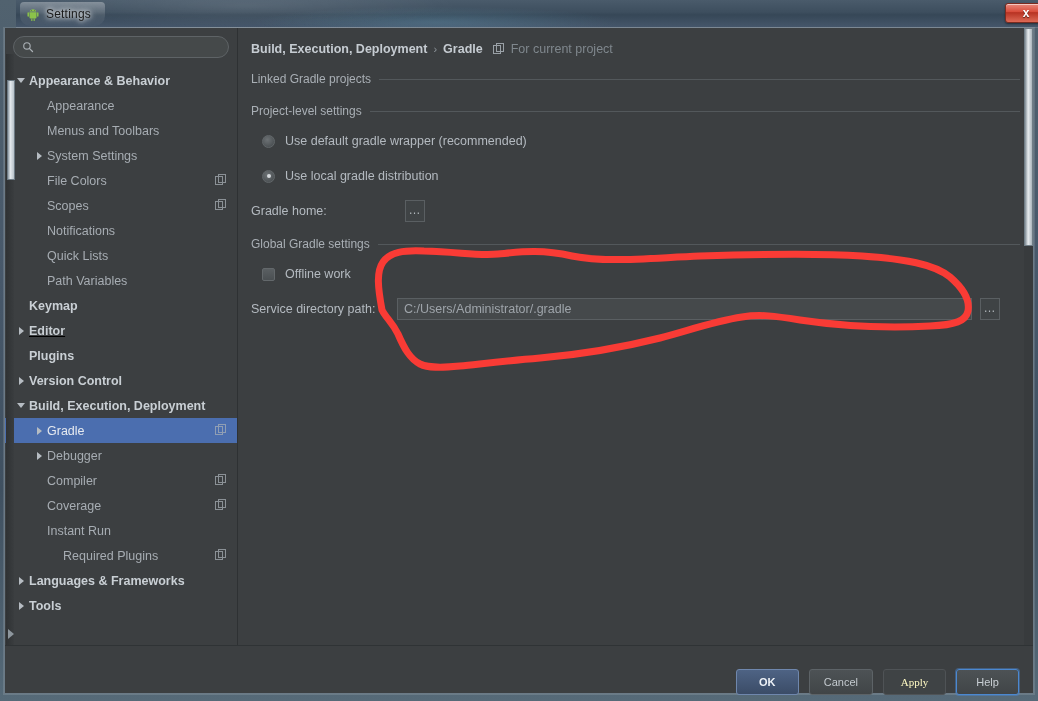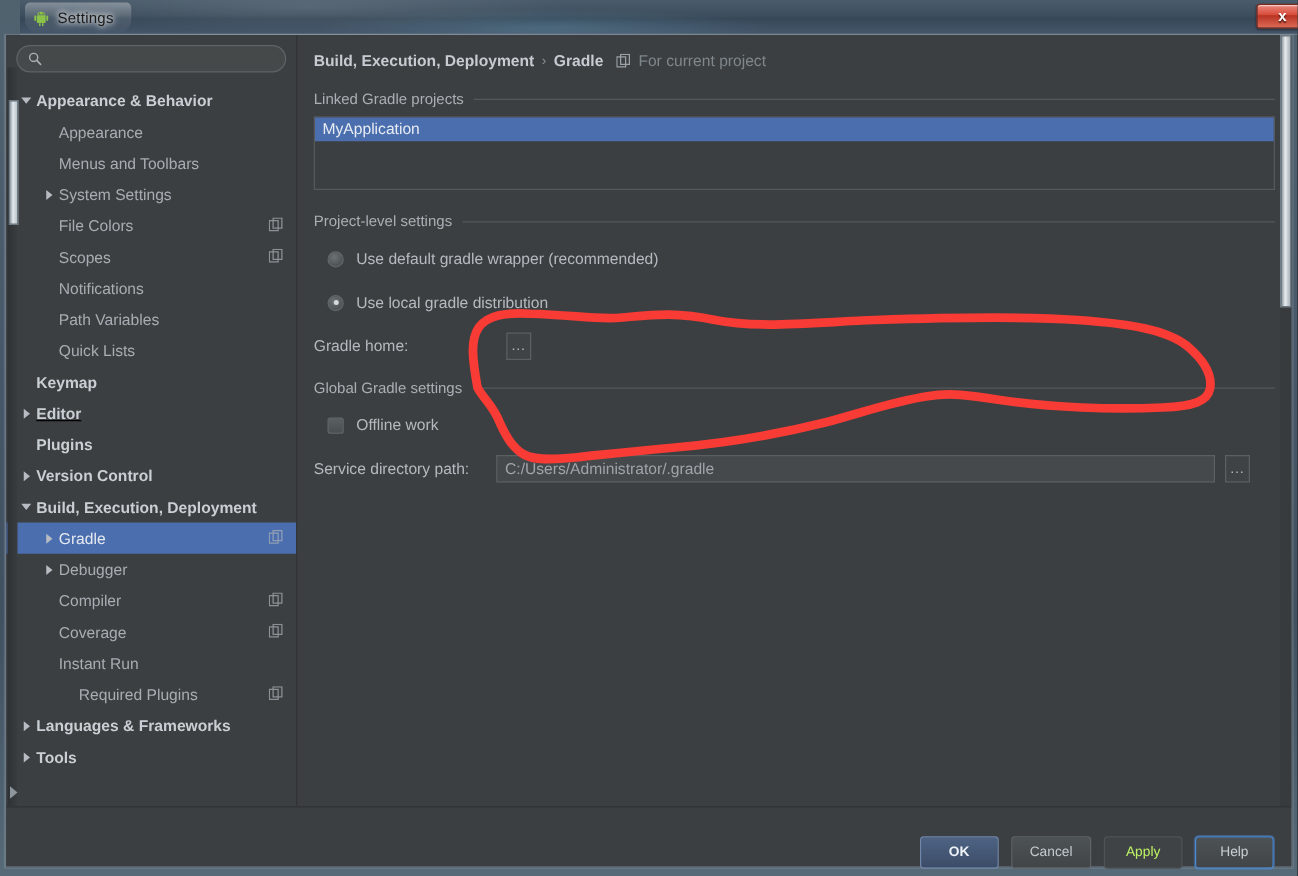--- a/index.html
+++ b/index.html
@@ -193,21 +193,21 @@
   }
   .btn.default {
     background: linear-gradient(180deg,#4e6384,#3b4c67);
     border: 1px solid #6f87ad; color: #eef2f7; font-weight: bold;
   }
   .btn.normal {
     background: linear-gradient(180deg,#4d5255,#414547);
     border: 1px solid #5d6367; color: #c3c9ce;
   }
   .btn.disabled {
-    background: #3f4345; border: 1px solid #4f5356; color: #bef264;
+    background: #3f4345; border: 1px solid #4f5356; color: #fef9c3; font-family: Liberation Serif, serif;
   }
   .btn.focus {
     background: linear-gradient(180deg,#4d5255,#414547);
     border: 1px solid #4b88d0; color: #c9cfd4;
     box-shadow: 0 0 0 1px rgba(75,136,208,.45);
   }
 
   
   #annotation {
     position: absolute; left: 0; top: 0; width: 1038px; height: 701px;
@@ -282,25 +282,25 @@
                 <rect x="0.5" y="2.5" width="7" height="8" fill="none" stroke="#aab1b7"></rect>
                 <rect x="3.5" y="0.5" width="7" height="8" fill="none" stroke="#aab1b7"></rect>
               </svg>
             </div>
             <div class="node" style="padding-left: 26px;">
               <span class="twisty"></span>
               <span class="lbl">Notifications</span>
             </div>
             <div class="node" style="padding-left: 26px;">
               <span class="twisty"></span>
+              <span class="lbl">Quick Lists</span>
+            </div>
+            <div class="node" style="padding-left: 26px;">
+              <span class="twisty"></span>
               <span class="lbl">Path Variables</span>
-            </div>
-            <div class="node" style="padding-left: 26px;">
-              <span class="twisty"></span>
-              <span class="lbl">Quick Lists</span>
             </div>
             <div class="node bold" style="padding-left: 8px;">
               <span class="twisty"></span>
               <span class="lbl">Keymap</span>
             </div>
             <div class="node bold" style="padding-left: 8px; text-decoration: underline;">
               <span class="twisty">
                 <span class="tri right"></span>
               </span>
               <span class="lbl">Editor</span>
@@ -395,23 +395,20 @@
             <rect x="3.5" y="0.5" width="7" height="8" fill="none" stroke="#9aa1a7"></rect>
           </svg>
           <span class="note">For current project</span>
         </div>
 
         <div class="group">
           <div class="group-head">
             <span class="gt">Linked Gradle projects</span>
             <span class="gl"></span>
           </div>
-          <div id="projects-list">
-              <div class="row sel">MyApplication</div>
-            </div>
         </div>
 
         <div class="group" style="margin-top:18px">
           <div class="group-head">
             <span class="gt">Project-level settings</span>
             <span class="gl"></span>
           </div>
 
           <div class="form-row radio-row" style="margin-top:8px">
             <span class="radio"></span>

